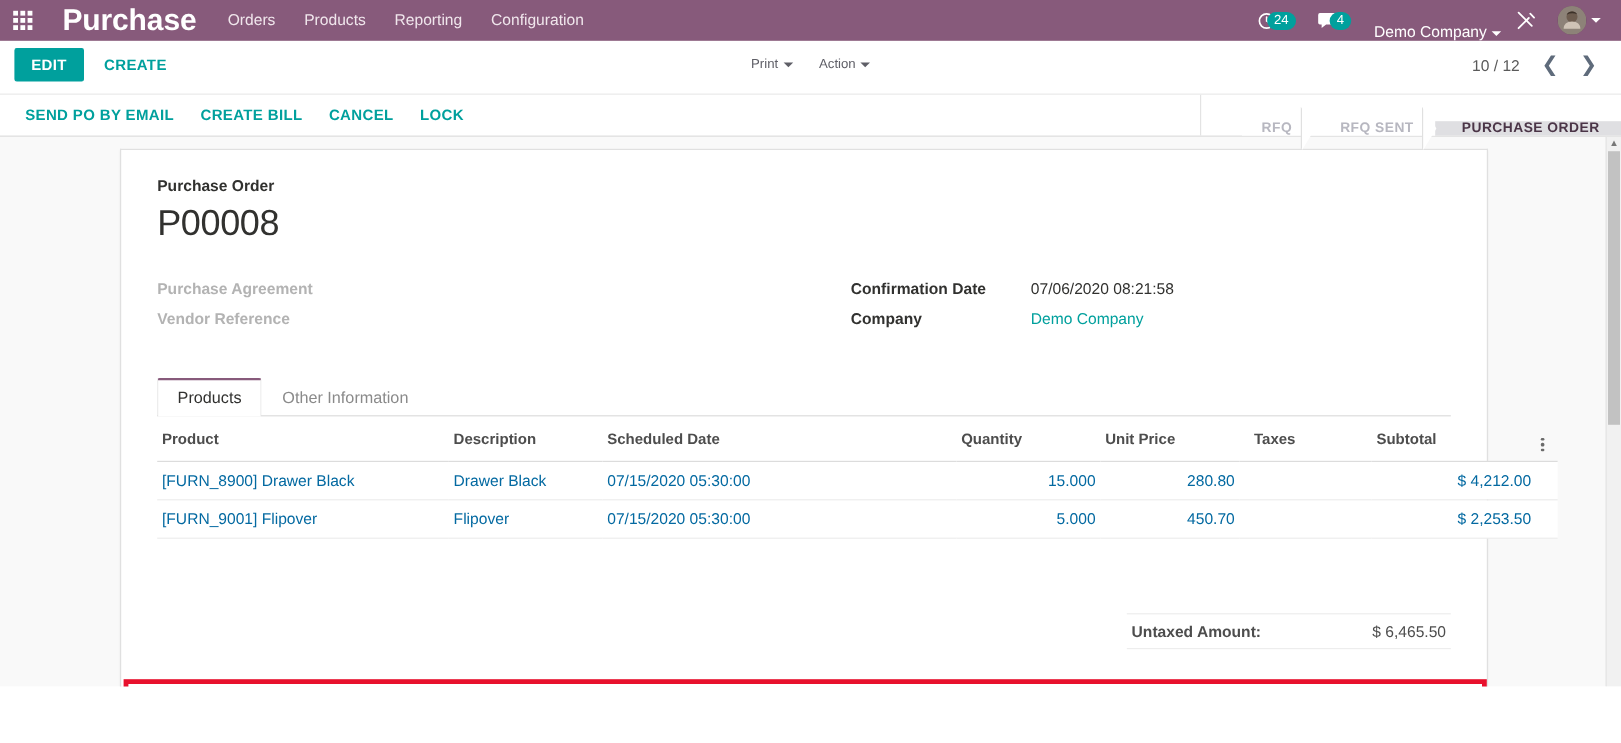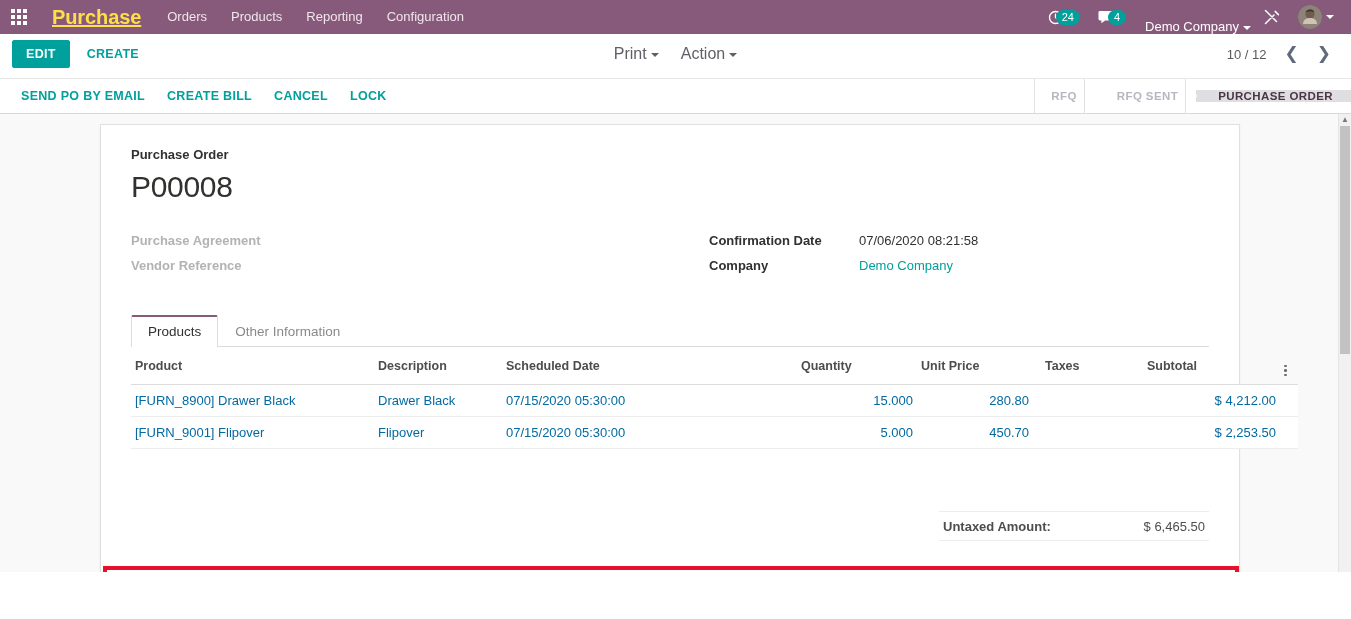--- a/index.html
+++ b/index.html
@@ -18,22 +18,22 @@
     display: flex; align-items: center; padding: 0 8px 0 0;
     position: relative; z-index: 30;
   }
   .apps-grid {
     width: 38px; height: 34px; display: flex; align-items: center; justify-content: center;
     cursor: pointer;
   }
   .apps-grid .dots { display: grid; grid-template-columns: repeat(3, 4px); grid-gap: 2px; }
   .apps-grid .dots i { display:block; width: 4px; height: 4px; background: #fff; }
   .brand {
-    font-size: 20px; font-weight: bold; color: #fde047;
-    padding: 0 14px 0 14px; letter-spacing: -0.1px; line-height: 34px; text-decoration: underline;
+    font-size: 25px; font-weight: bold; color: #ffffff;
+    padding: 0 14px 0 14px; letter-spacing: -0.1px; line-height: 34px;
   }
   .nav-menu { display: flex; align-items: center; height: 34px; }
   .nav-menu .item {
     font-size: 13px; color: #f0e6ec; padding: 0 12px; line-height: 34px; cursor: pointer;
     white-space: nowrap;
   }
   .nav-right { margin-left: auto; display: flex; align-items: flex-end; height: 34px; gap: 0px; }
   .sysitem { display: flex; align-items: center; padding: 0 9px; cursor: pointer; height: 34px; }
   .badge-pill {
     background: #00A09D; color: #fff; border-radius: 9px; font-size: 11px;
@@ -70,42 +70,42 @@
     cursor: pointer; text-transform: uppercase; line-height: 14px;
   }
   .btn-create {
     background: transparent; color: #00A09D; border: 1px solid transparent; font-size: 12.5px;
     font-weight: bold; letter-spacing: .3px; padding: 6px 12px; margin-left: 4px;
     cursor: pointer; text-transform: uppercase; line-height: 14px;
   }
   .cp-center { position: absolute; left: 0; right: 0; display: flex; justify-content: center; pointer-events: none; }
   .cp-center .inner { display: flex; gap: 18px; pointer-events: auto; }
   .dropdown-toggle {
-    font-size: 16px; color: #5f5f67; cursor: pointer; padding: 4px 2px; background: none; border: none;
+    font-size: 11px; color: #5f5f67; cursor: pointer; padding: 4px 2px; background: none; border: none;
     font-family: inherit;
   }
   .pager { margin-left: auto; display: flex; align-items: center; gap: 2px; color: #5f5f67; }
   .pager-value { font-size: 13px; color: #5a5a5a; padding-right: 8px; }
   .pager-btn {
     font-size: 17px; color: #5f6b7b; cursor: pointer; padding: 0 8px; line-height: 16px;
     background: none; border: none; font-family: inherit;
   }
 
   
   .statusbar-row {
     display: flex; align-items: stretch; background: #fff;
     border-bottom: 1px solid #d8d8d8; height: 35px; position: relative;
   }
   .sb-buttons { display: flex; align-items: center; padding-left: 10px; }
   .sb-btn {
     font-size: 12.5px; font-weight: bold; color: #00A09D; letter-spacing: .3px;
     text-transform: uppercase; padding: 6px 10px; cursor: pointer;
     background: none; border: 1px solid transparent; font-family: inherit; white-space: nowrap;
   }
-  .statusbar { margin-left: auto; display: flex; align-items: center; border-left: 1px solid #e3e3e3;}
+  .statusbar { margin-left: auto; display: flex; align-items: flex-end; border-left: 1px solid #e3e3e3; padding-left: 34px;}
   .st-item {
     position: relative; display: flex; align-items: center; padding: 0 18px 0 22px;
     font-size: 11.5px; font-weight: bold; letter-spacing: .4px; text-transform: uppercase;
     color: #b7b7c0; background: #fff; cursor: pointer; white-space: nowrap;
   }
   .st-item:first-child { padding-left: 16px; }
   .st-item .arrow-r {
     content: ""; position: absolute; right: -1px; top: 50%; margin-top: -18px;
     width: 0; height: 0; border-top: 18px solid transparent; border-bottom: 18px solid transparent;
     border-left: 11px solid #ffffff; z-index: 3;

